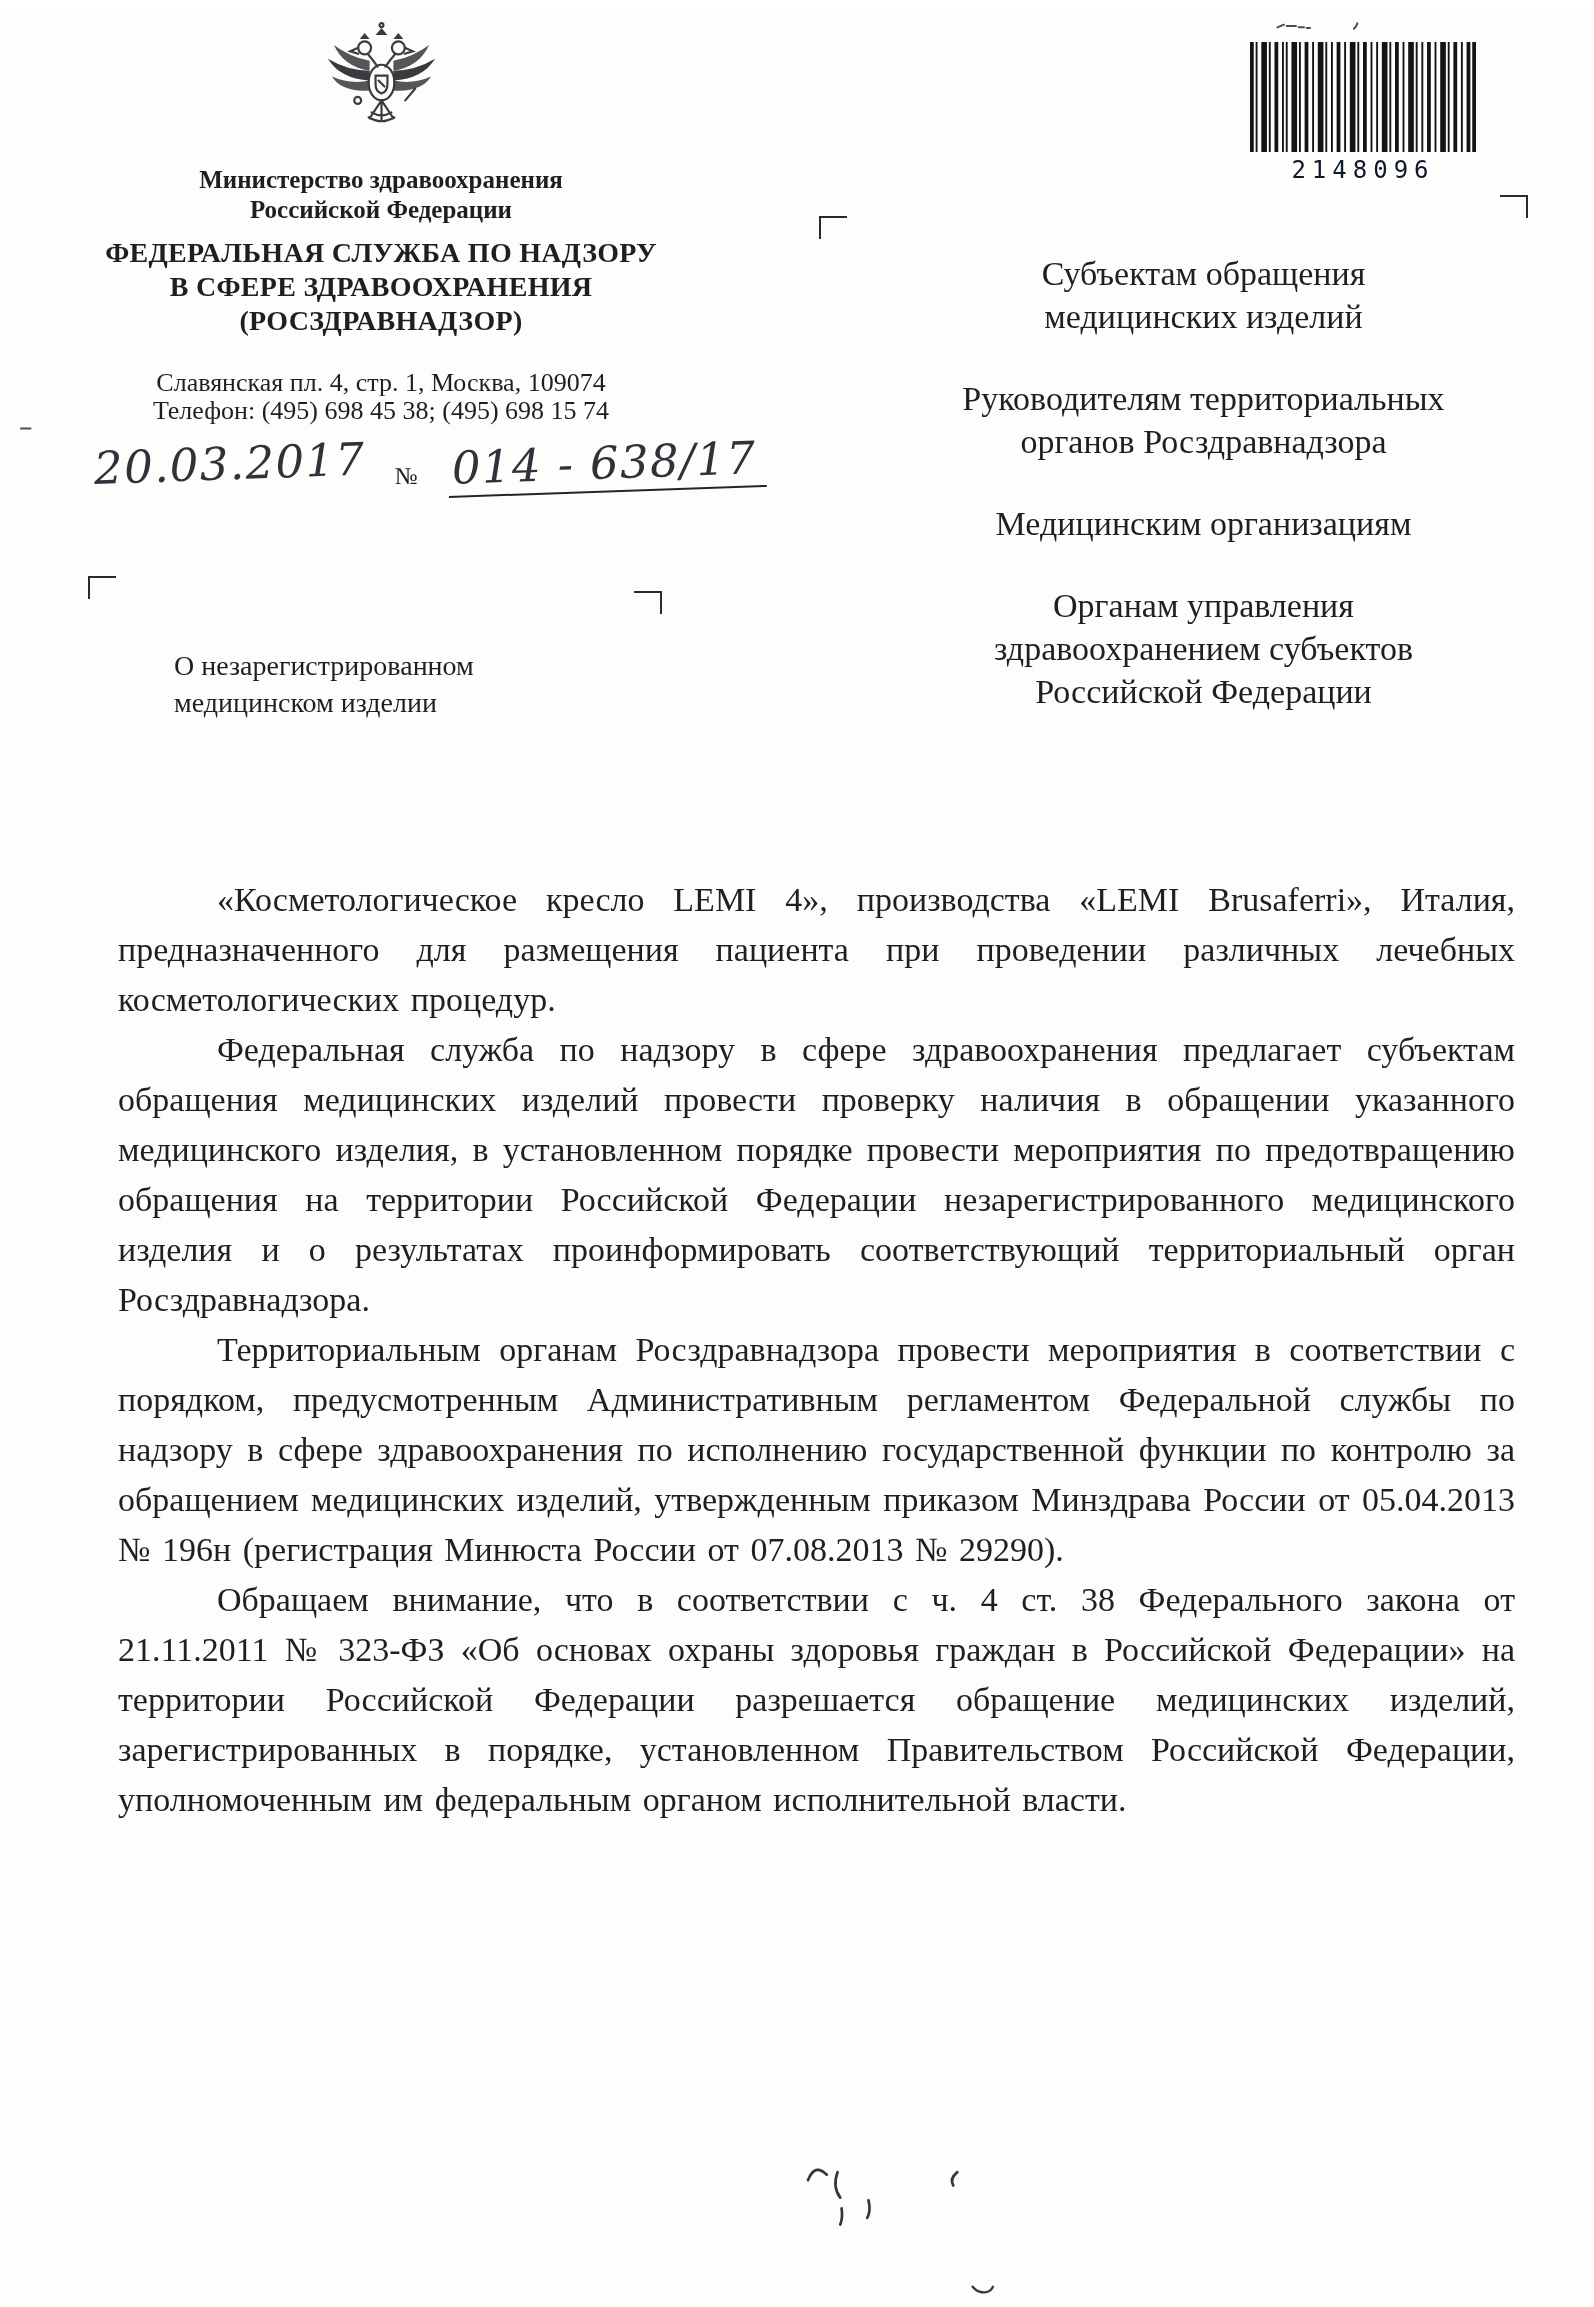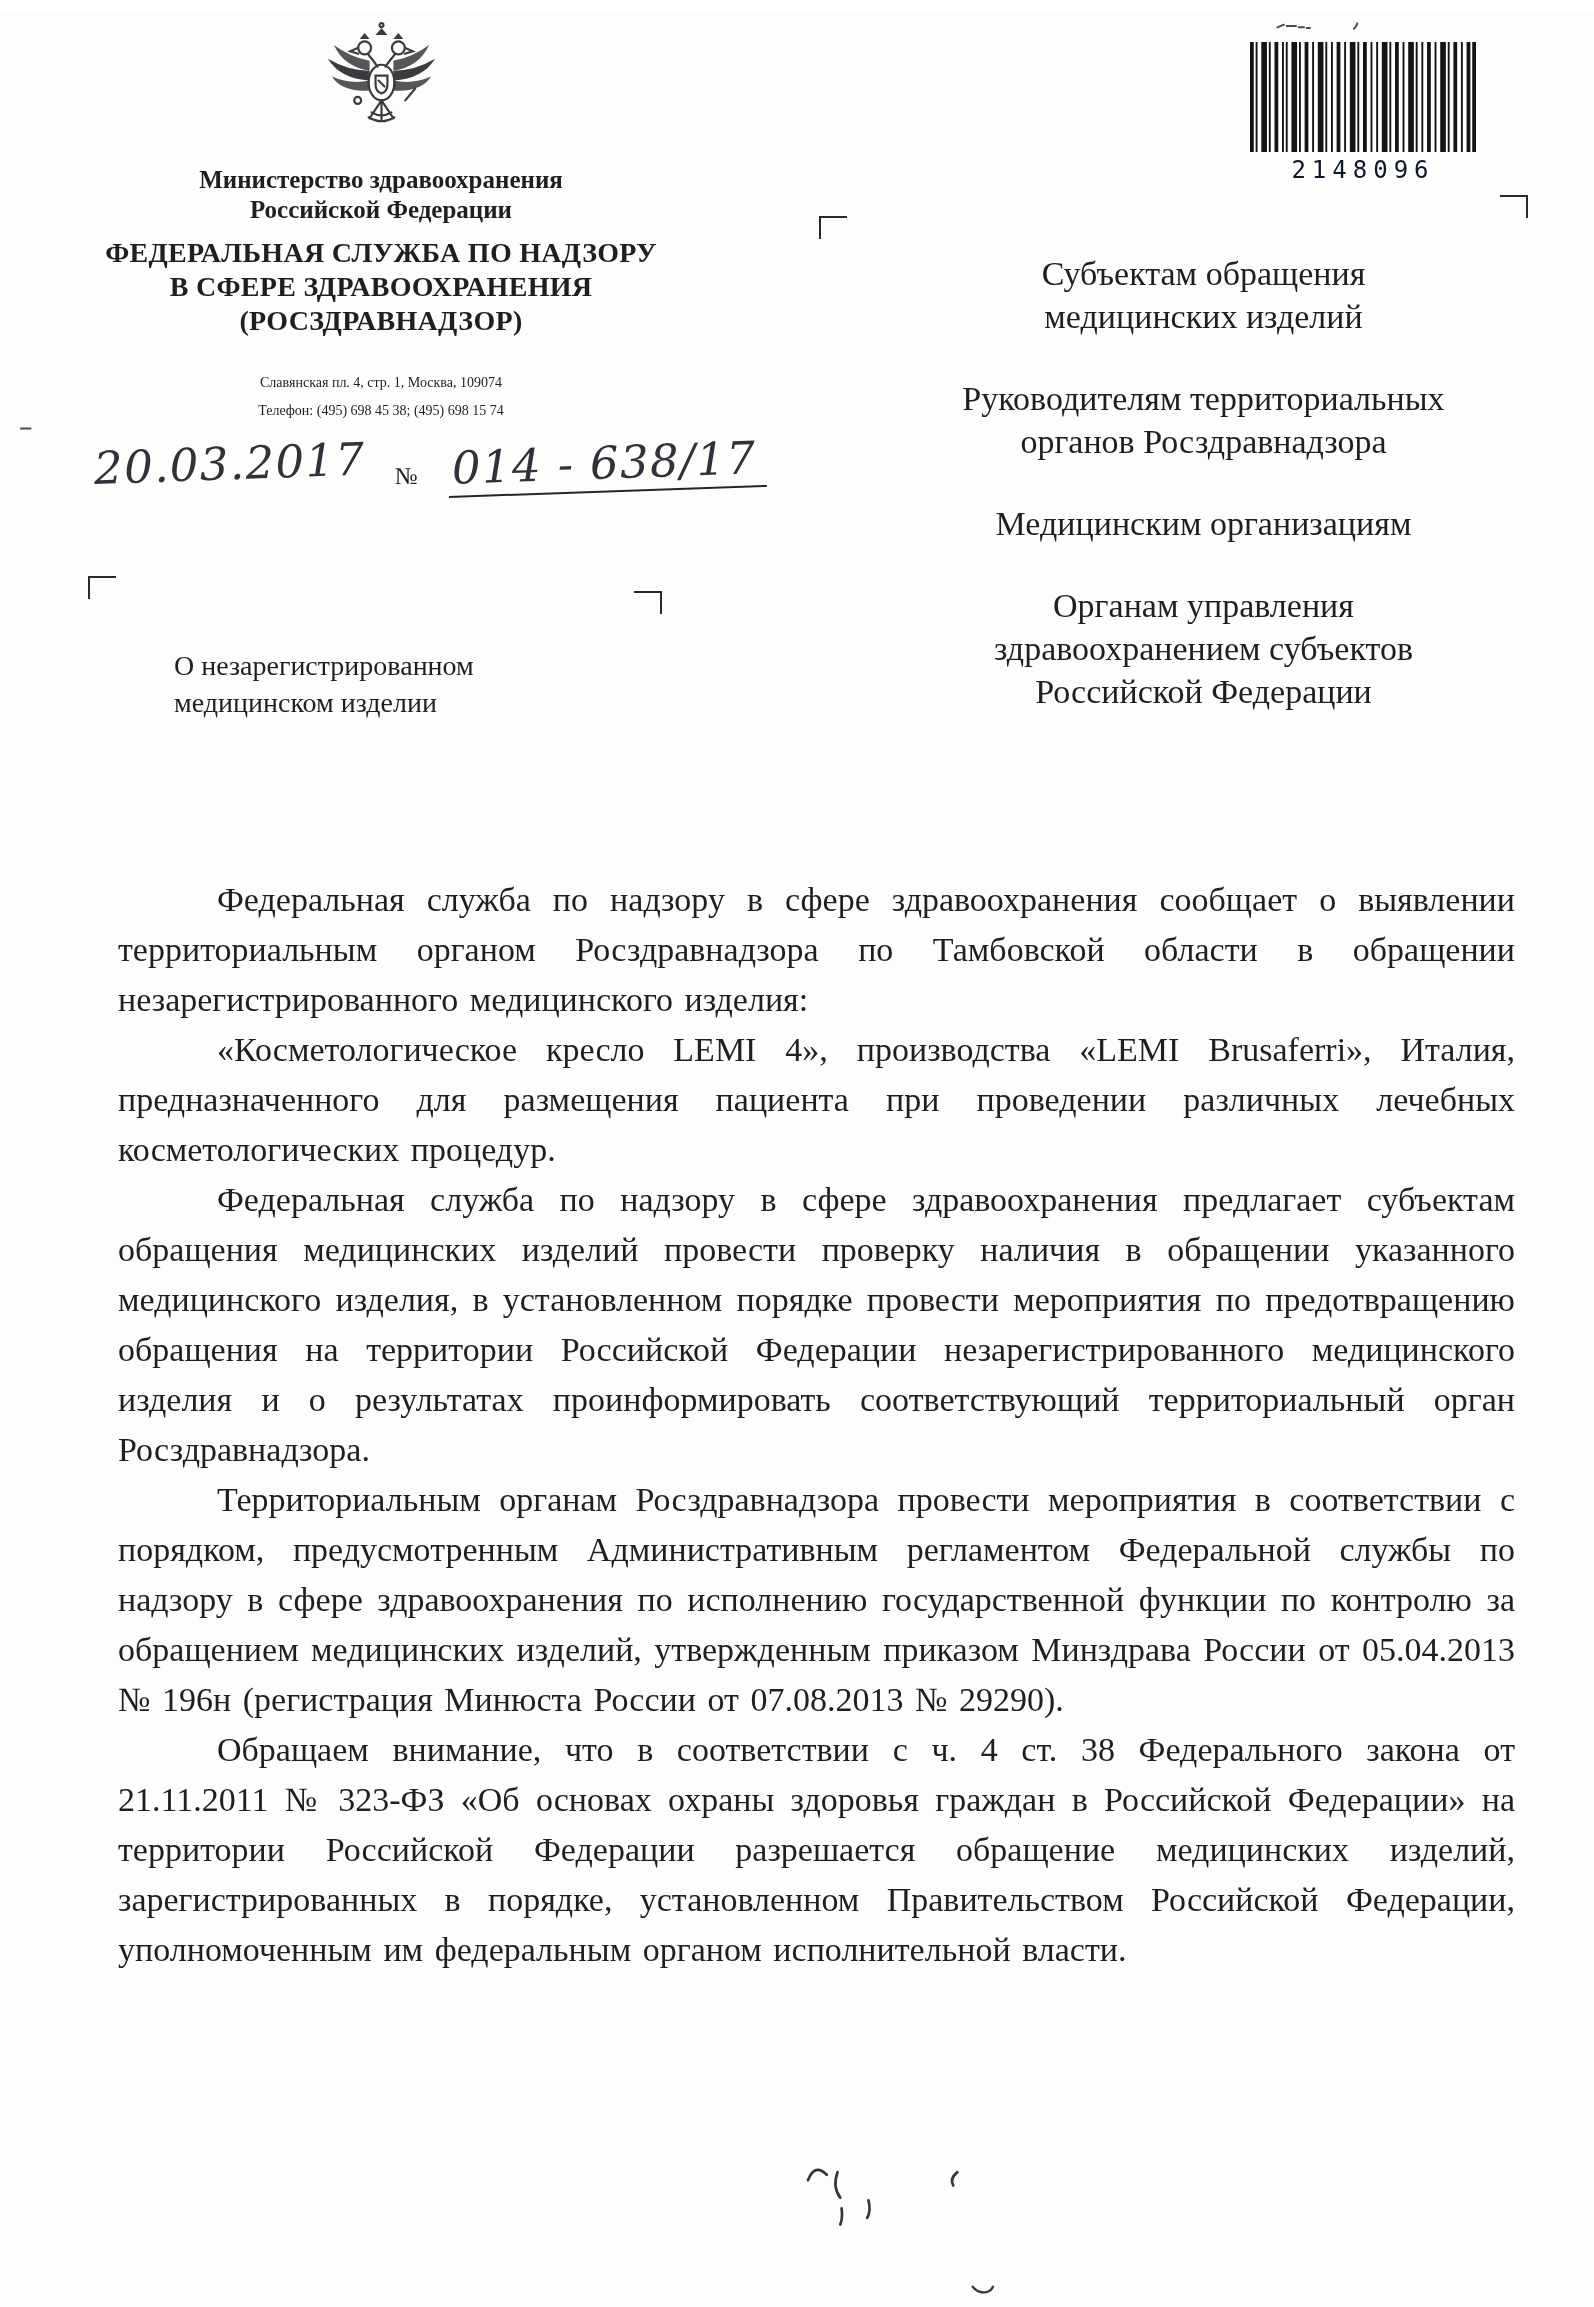--- a/index.html
+++ b/index.html
@@ -15,21 +15,21 @@
   }
 
   
   .sender-block {
     position:absolute; left:80px; top:9.5px; width:602px;
     text-align:center;
   }
   .emblem { display:block; width:119px; height:139px; margin:0 auto 5.4px auto; }
   .ministry { font-weight:bold; font-size:25px; line-height:30px; }
   .service  { font-weight:bold; font-size:28px; line-height:34px; margin-top:10.8px; letter-spacing:0.3px; }
-  .contact  { font-size:14px; line-height:28px; margin-top:31px; }
+  .contact  { font-size:26px; line-height:28px; margin-top:31px; }
 
   
   .reg-line {
     position:absolute; left:95px; top:431px; width:663px; height:81px;
     display:flex; align-items:baseline; white-space:nowrap;
   }
   .hw {
     font-family:"DejaVu Serif","Liberation Serif",serif;
     font-style:italic; font-weight:500;
     font-size:45px; color:#30313a;
@@ -216,21 +216,20 @@
       <span>Медицинским организациям</span>
     </p>
     <p class="addr">
       <span>Органам управления</span><br>
       <span>здравоохранением субъектов</span><br>
       <span>Российской Федерации</span>
     </p>
   </div>
 
   <div class="body-text">
-    <p>Федеральная служба по надзору в сфере здравоохранения сообщает о выявлении территориальным органом Росздравнадзора по Тамбовской области в обращении незарегистрированного медицинского изделия:</p>
     <p>«Косметологическое кресло LEMI 4», производства «LEMI Brusaferri», Италия, предназначенного для размещения пациента при проведении различных лечебных косметологических процедур.</p>
     <p>Федеральная служба по надзору в сфере здравоохранения предлагает субъектам обращения медицинских изделий провести проверку наличия в обращении указанного медицинского изделия, в установленном порядке провести мероприятия по предотвращению обращения на территории Российской Федерации незарегистрированного медицинского изделия и о результатах проинформировать соответствующий территориальный орган Росздравнадзора.</p>
     <p>Территориальным органам Росздравнадзора провести мероприятия в соответствии с порядком, предусмотренным Административным регламентом Федеральной службы по надзору в сфере здравоохранения по исполнению государственной функции по контролю за обращением медицинских изделий, утвержденным приказом Минздрава России от 05.04.2013 № 196н (регистрация Минюста России от 07.08.2013 № 29290).</p>
     <p>Обращаем внимание, что в соответствии с ч. 4 ст. 38 Федерального закона от 21.11.2011 № 323-ФЗ «Об основах охраны здоровья граждан в Российской Федерации» на территории Российской Федерации разрешается обращение медицинских изделий, зарегистрированных в порядке, установленном Правительством Российской Федерации, уполномоченным им федеральным органом исполнительной власти.</p>
   </div>
 
   <svg class="artifact art-top-right" viewBox="0 0 130 36" aria-hidden="true">
     <g stroke="#4a4a50" stroke-width="3" fill="none" stroke-linecap="round">
       <path d="M4 14 l10 -4"></path>
         <path d="M18 12 h14"></path>

